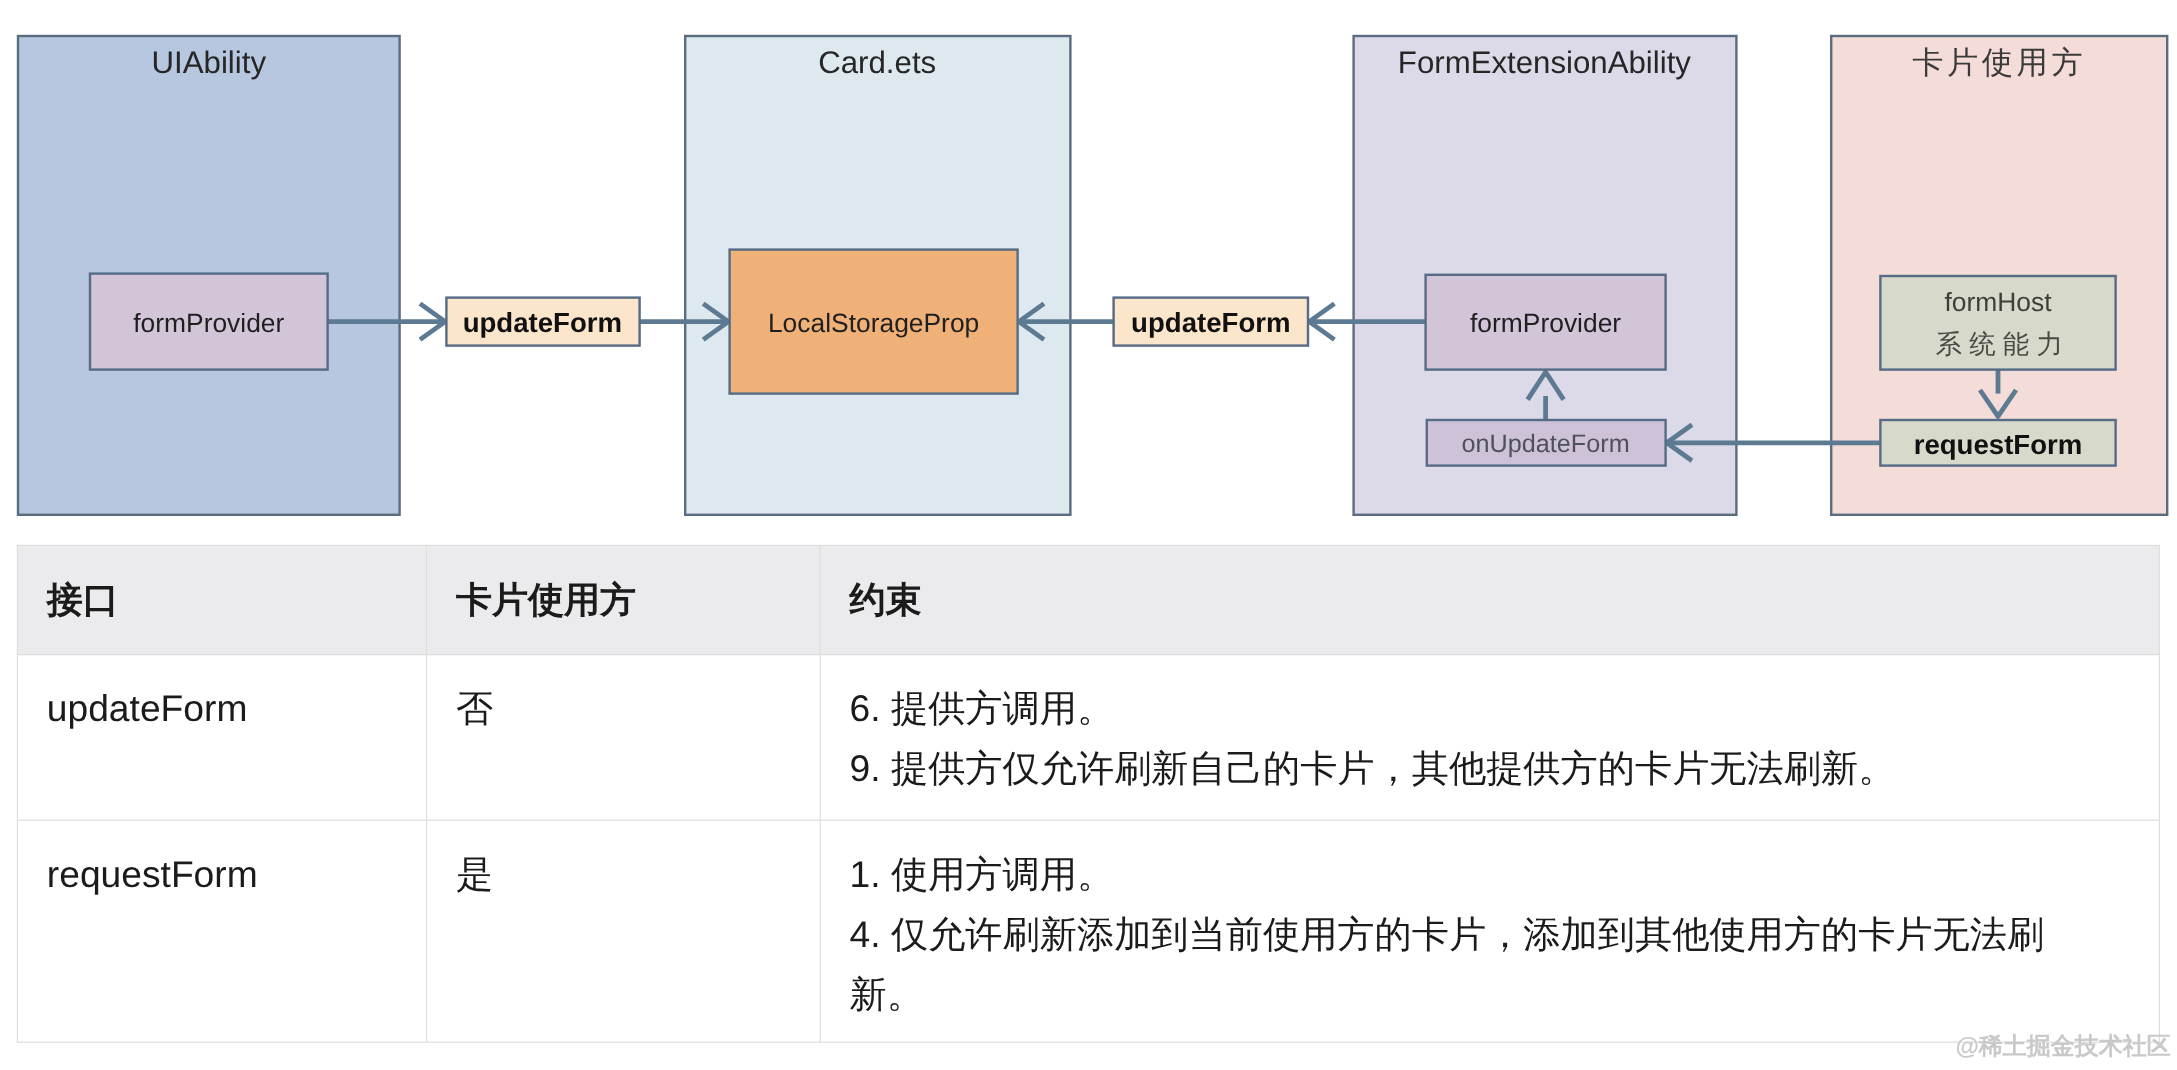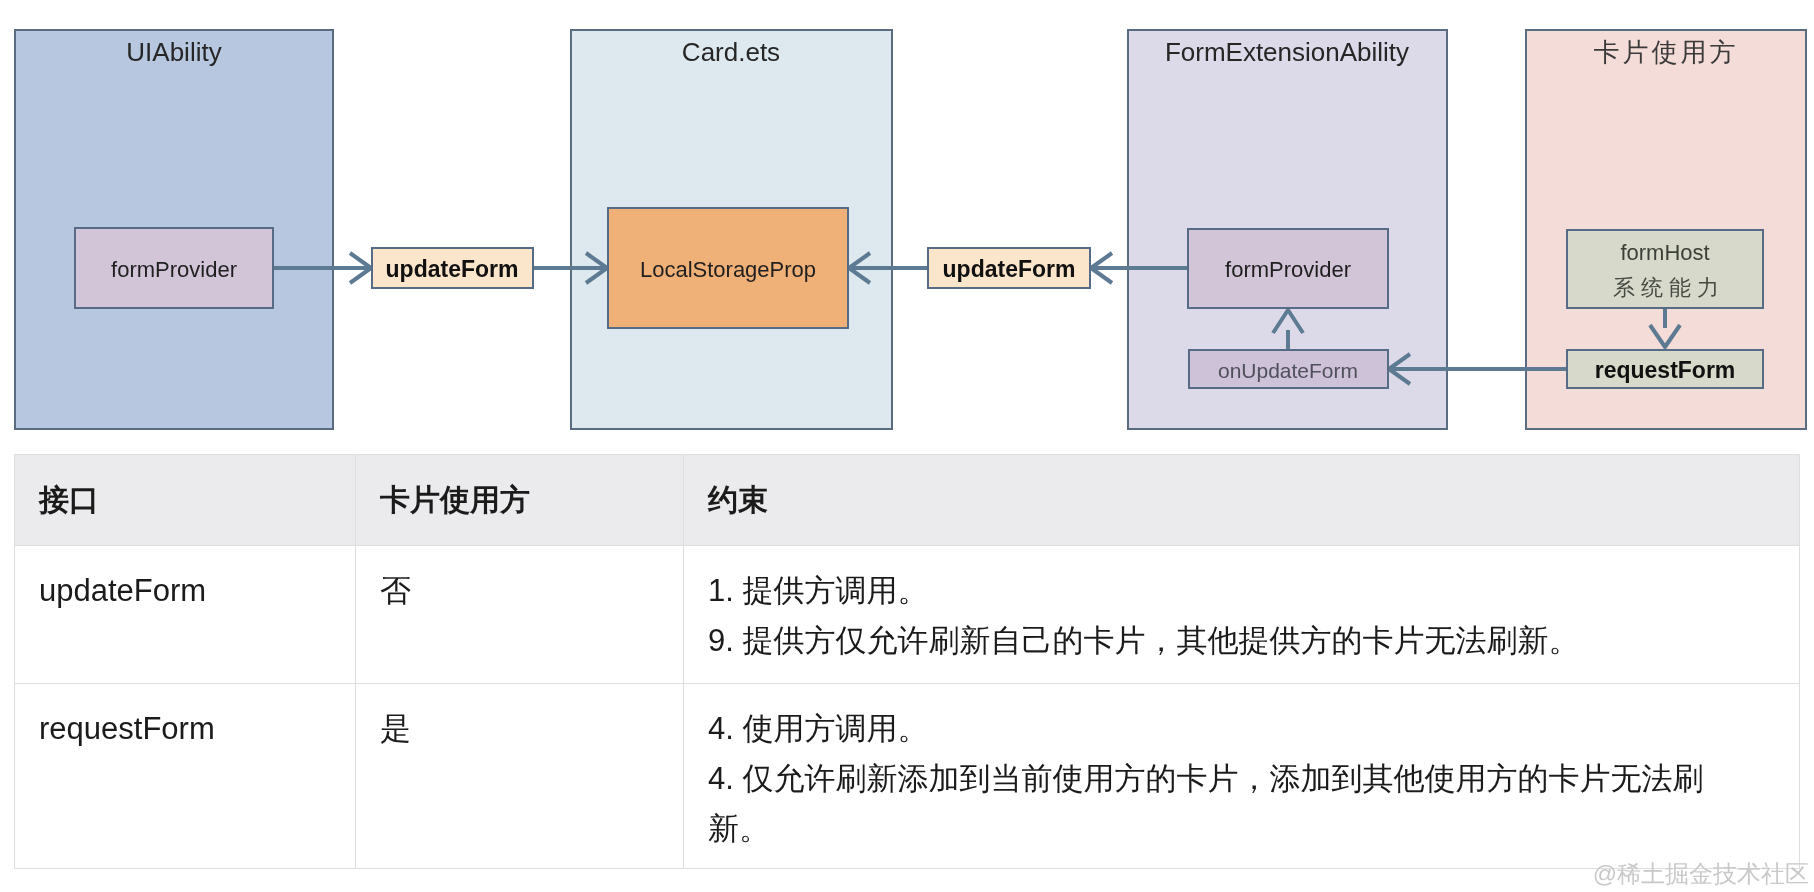--- a/index.html
+++ b/index.html
@@ -62,22 +62,23 @@
     vertical-align: top;
     line-height: 50px;
   }
   tr.api-row-1 { height: 138px; }
   tr.api-row-2 { height: 185px; }
   .constraint-line { line-height: 50px; }
   .constraint-wrap { max-width: 1005px; }
   
   .watermark {
     position: absolute; top: 858px; right: 5px;
-    font-size: 24px;
+    font-size: 20px;
     color: var(--watermark, #c9c9c9);
+    font-weight: bold;
   }
 </style>
 </head>
 <body>
 
 <svg id="diagram" viewBox="0 0 1814 440">
 
   <rect class="container-rect" x="15" y="30" width="318" height="399" fill="#b7c7e0"></rect>
 
   <rect class="container-rect" x="571" y="30" width="321" height="399" fill="#dde9ee"></rect>
@@ -159,31 +160,31 @@
         <th>卡片使用方</th>
         <th>约束</th>
       </tr>
     </thead>
     <tbody>
       <tr class="api-row-1">
         <td>updateForm</td>
         <td>否</td>
         <td>
           <div class="constraint-wrap">
-            <div class="constraint-line">1. 提供方调用。</div>
+            <div class="constraint-line">6. 提供方调用。</div>
             <div class="constraint-line">9. 提供方仅允许刷新自己的卡片，其他提供方的卡片无法刷新。</div>
           </div>
         </td>
       </tr>
       <tr class="api-row-2">
         <td>requestForm</td>
         <td>是</td>
         <td>
           <div class="constraint-wrap">
-            <div class="constraint-line">4. 使用方调用。</div>
+            <div class="constraint-line">1. 使用方调用。</div>
             <div class="constraint-line">4. 仅允许刷新添加到当前使用方的卡片，添加到其他使用方的卡片无法刷新。</div>
           </div>
         </td>
       </tr>
     </tbody>
   </table>
 </div>
 
 <div class="watermark">@稀土掘金技术社区</div>
 

